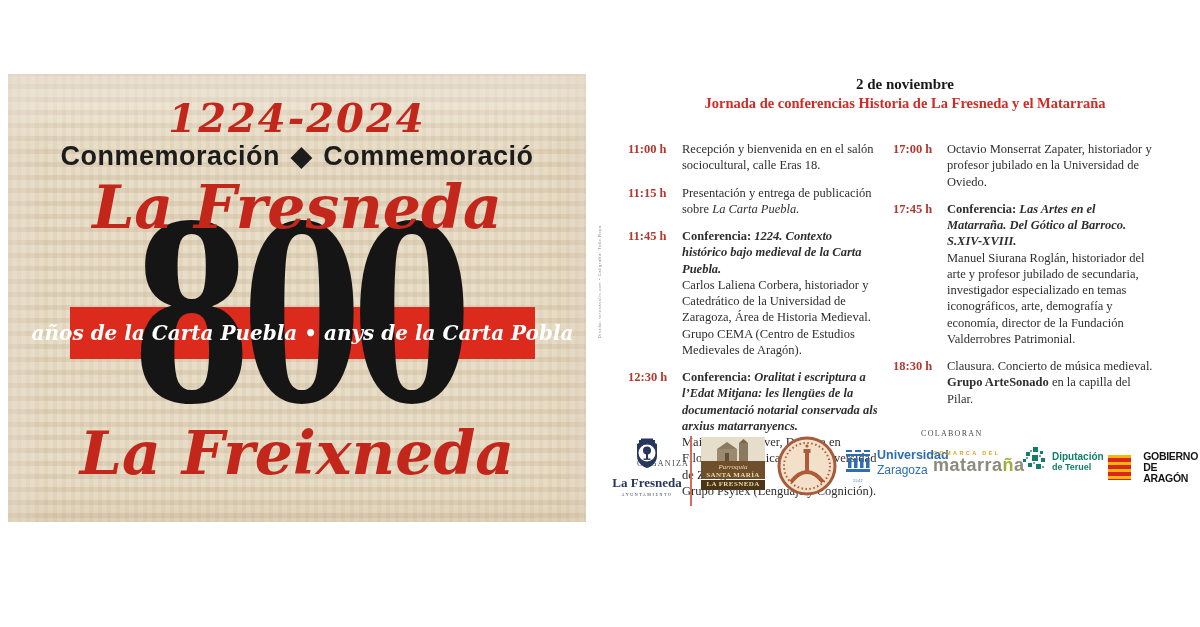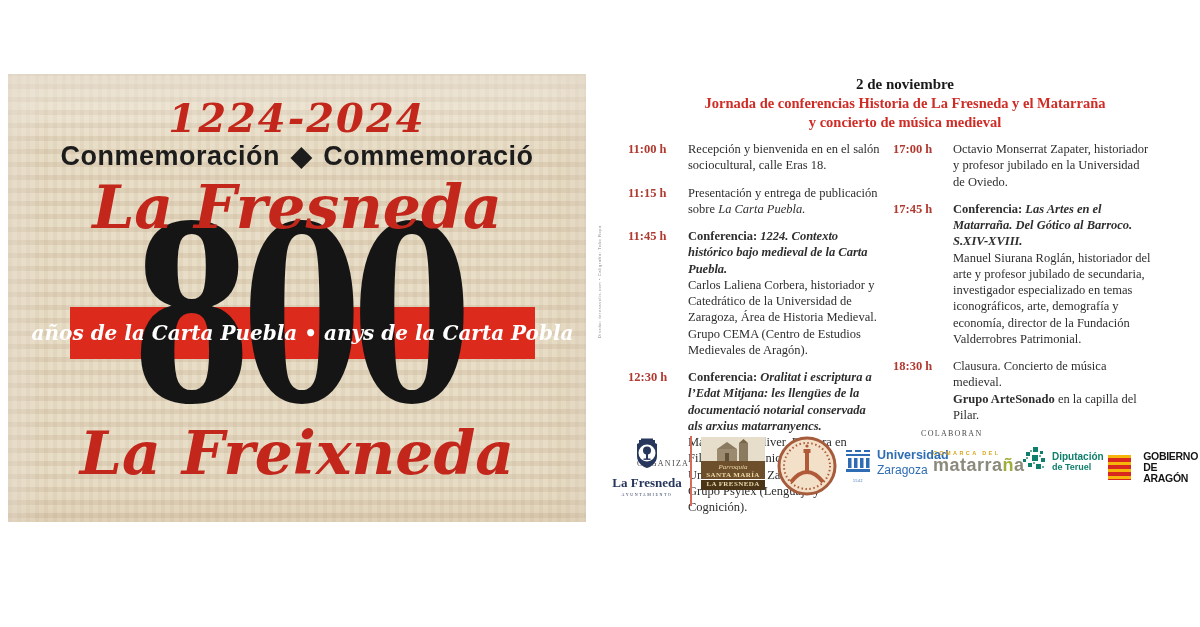--- a/index.html
+++ b/index.html
@@ -38,21 +38,21 @@
     font-family:"Liberation Sans",sans-serif;font-size:4px;letter-spacing:.6px;color:#8a8a8a;}
 
   
   .prog-header{position:absolute;left:615px;top:76px;width:580px;text-align:center;}
   .p-date{font-weight:700;font-size:15px;color:#1a1a1a;}
   .p-sub{font-weight:700;font-size:14.5px;color:#d02c26;margin-top:2px;line-height:1.15;}
 
   .sched-col{position:absolute;top:141px;}
   .col-1{left:628px;width:252px;}
   .col-2{left:893px;width:260px;}
-  .sched-item{display:grid;grid-template-columns:46px 1fr;column-gap:14px;margin-bottom:11px;}
+  .sched-item{display:grid;grid-template-columns:46px 1fr;column-gap:8px;margin-bottom:11px;}
   .sched-time{font-weight:700;font-size:12.5px;color:#b03a30;white-space:nowrap;line-height:1.3;}
   .sched-body{font-size:12.5px;line-height:1.3;color:#2e2e2e;}
   .seg-r{font-style:normal;font-weight:400;}
   .seg-i{font-style:italic;}
   .seg-b{font-weight:700;}
   .seg-bi{font-weight:700;font-style:italic;}
 
   
   .sp-label{position:absolute;font-size:8px;letter-spacing:1.3px;color:#4a4a4a;
     font-family:"Liberation Serif",serif;}
@@ -109,21 +109,20 @@
     <div class="band"></div>
     <div class="poster-abs big-number">800</div>
     <div class="band-text">años de la Carta Puebla • anys de la Carta Pobla</div>
     <div class="poster-abs script script-bottom">La Freixneda</div>
   </div>
   <div class="credits">Diseño: teresasolis.com • Caligrafía: Toño Ropa</div>
 
   <div class="prog-header">
     <div class="p-date">2 de noviembre</div>
     <div class="p-sub">Jornada de conferencias Historia de La Fresneda y el Matarraña</div>
-    <div class="p-sub">y concierto de música medieval</div>
   </div>
 
   <div class="sched-col col-1">
       <div class="sched-item">
         <div class="sched-time">11:00 h</div>
         <div class="sched-body">
           <div class="sched-para"><span class="seg-r">Recepción y bienvenida en en el salón sociocultural, calle Eras 18.</span></div>
         </div>
       </div>
       <div class="sched-item">

